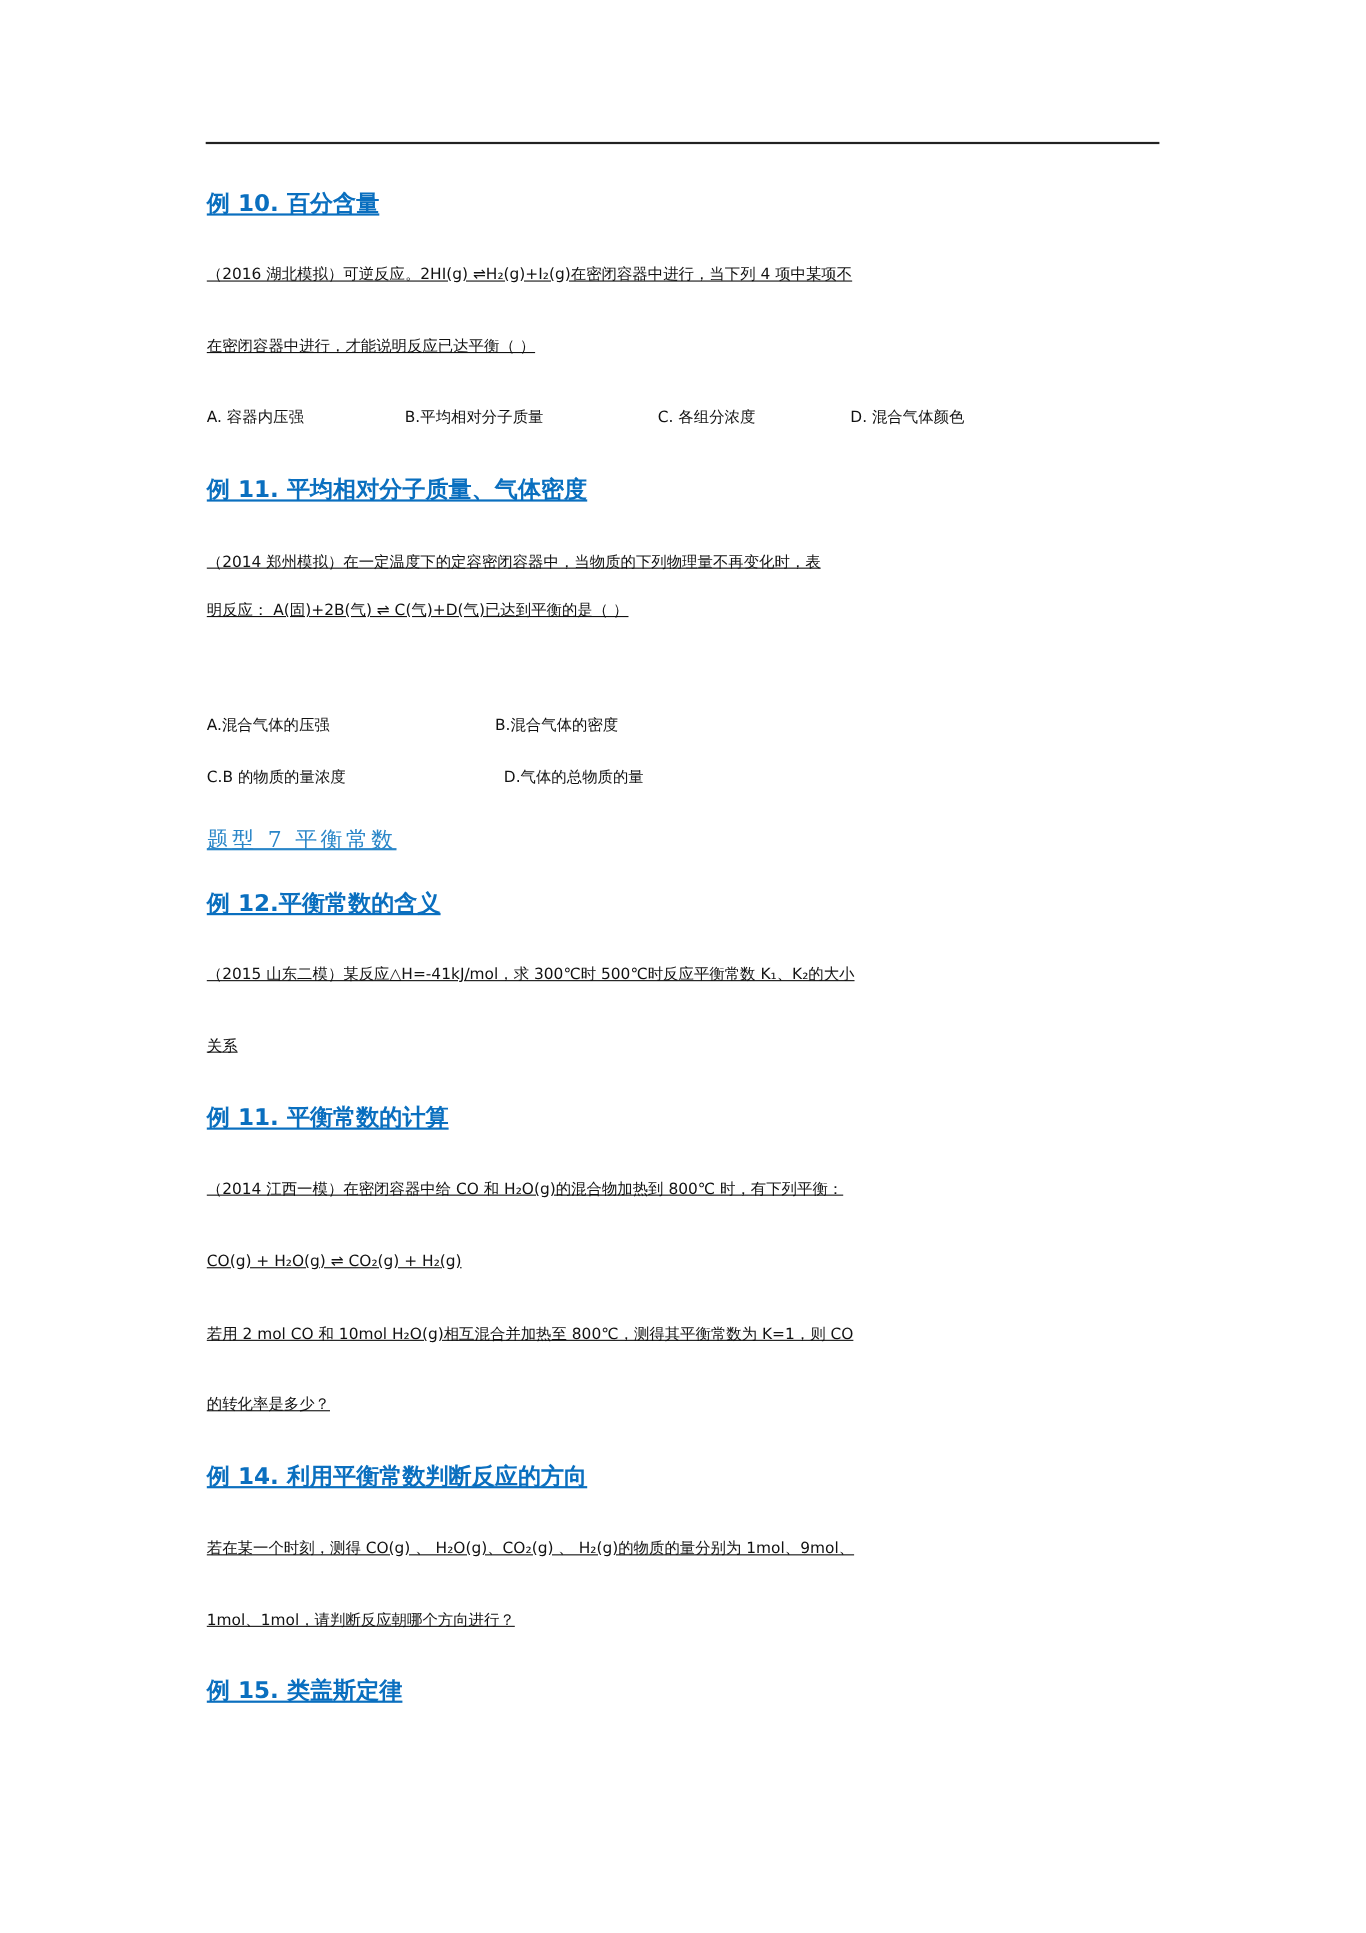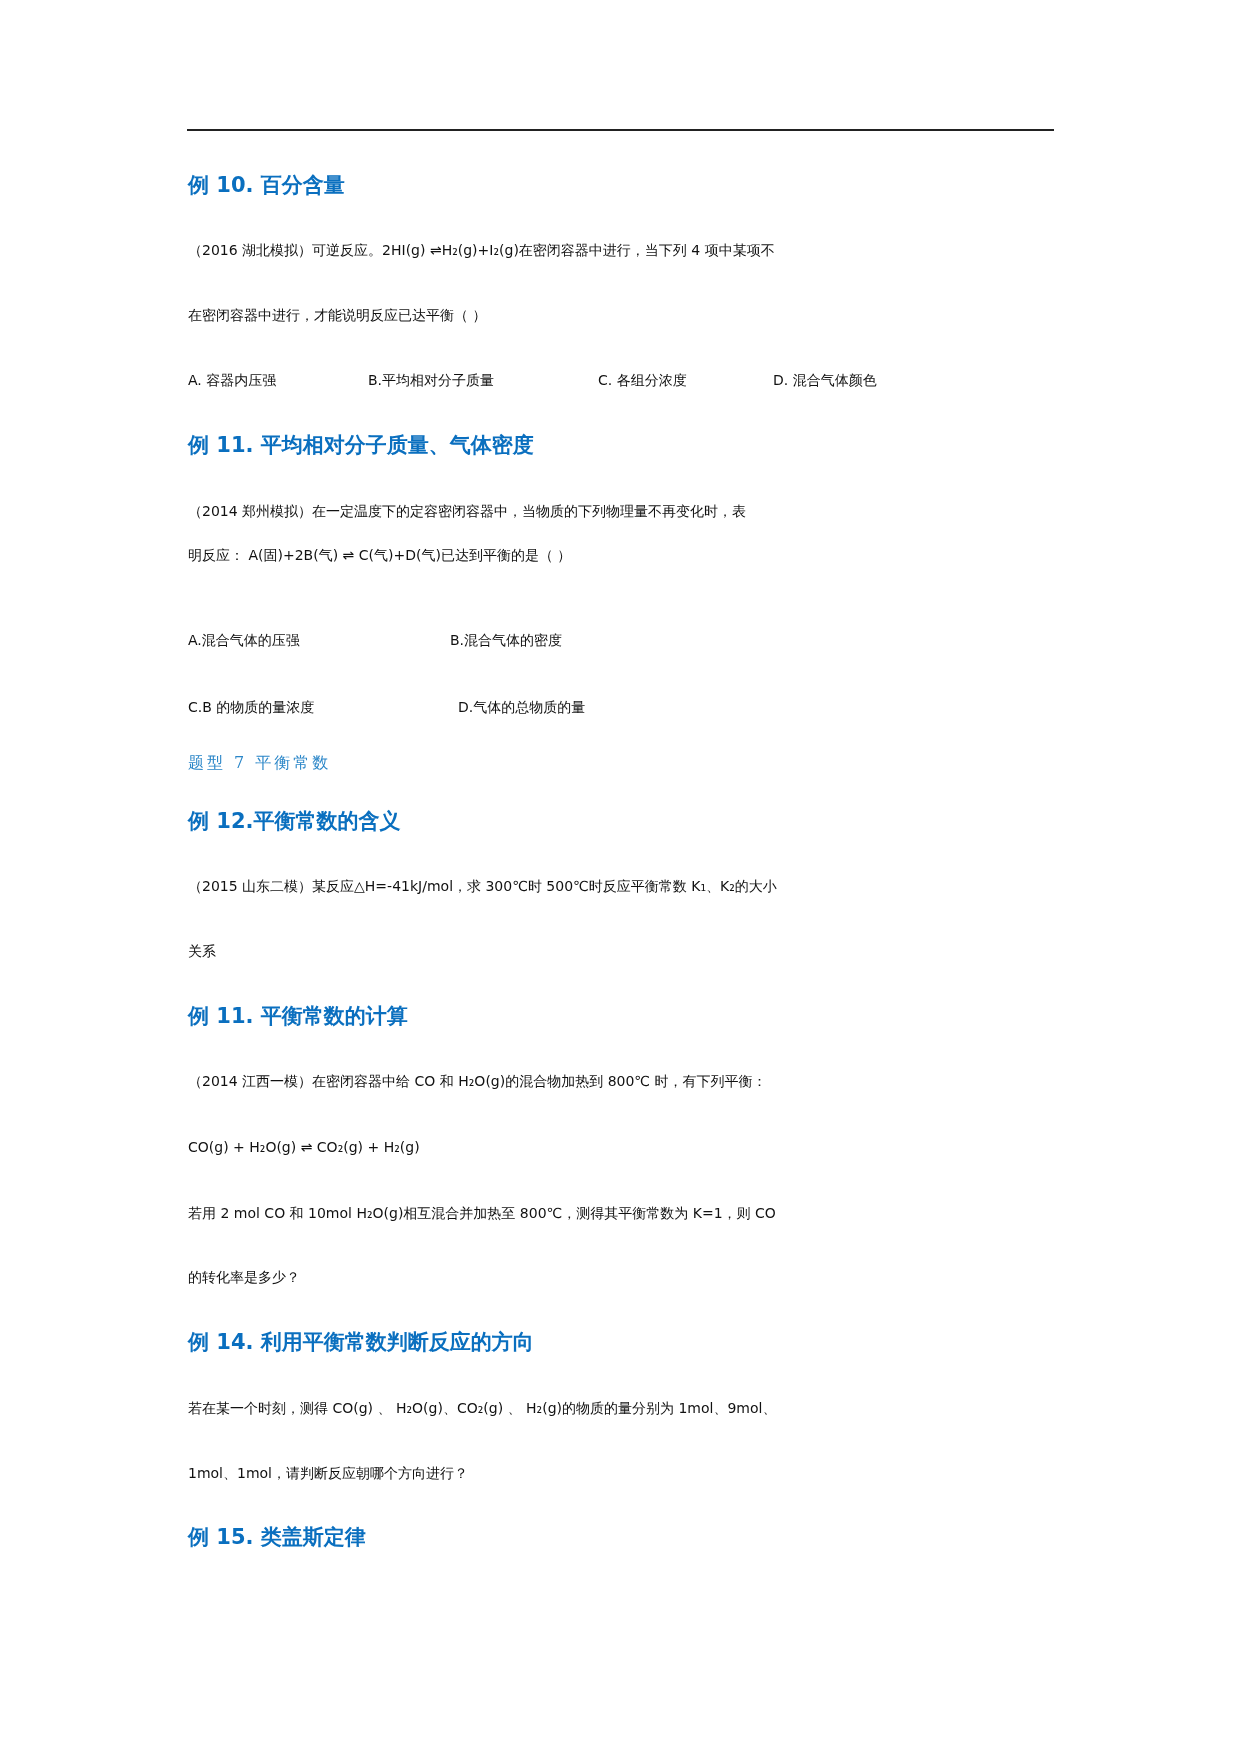--- a/index.html
+++ b/index.html
@@ -1,41 +1,41 @@
 <!DOCTYPE html>
 <html><head>
 <meta charset="utf-8">
 <style>
   html, body { margin: 0; padding: 0; background: #ffffff; }
   body { width: 1242px; height: 1757px; position: relative; overflow: hidden;
          font-family: "Liberation Serif", "DejaVu Serif", serif; color: #111111; }
   .rule { position: absolute; left: 187px; top: 129px; width: 867px; height: 2px; background: #222222; }
   .line { position: absolute; left: 188px; width: 870px; white-space: nowrap;
-          font-size: 21.5px; line-height: 30px; height: 30px; letter-spacing: 0px; }
+          font-size: 21.5px; line-height: 30px; height: 30px; letter-spacing: 0px; text-decoration: underline; }
   .h { color: #0a6fbf; font-weight: bold; font-family: "DejaVu Sans", "Liberation Sans", sans-serif; font-size: 21px; }
-  .sec { color: #2a86c8; font-family: "DejaVu Serif", "Liberation Serif", serif; font-size: 16px; letter-spacing: 3px; }
+  .sec { color: #2a86c8; font-family: "DejaVu Serif", "Liberation Serif", serif; font-size: 20px; letter-spacing: 3px; }
   .body { font-family: "DejaVu Sans", "Liberation Sans", sans-serif; font-size: 14px; }
   .opt { display: inline-block; }
 </style>
 </head>
 <body>
 
 <div class="rule"></div>
 
 <div class="line h" style="top:170px">例 10. 百分含量</div>
 <div class="line body" style="top:235px">（2016  湖北模拟）可逆反应。2HI(g) ⇌H₂(g)+I₂(g)在密闭容器中进行，当下列 4 项中某项不</div>
 <div class="line body" style="top:300px">在密闭容器中进行，才能说明反应已达平衡（      ）</div>
 <div class="line body" style="top:365px">
   <span class="opt" style="width:180px">A. 容器内压强</span><span class="opt" style="width:230px">B.平均相对分子质量</span><span class="opt" style="width:175px">C. 各组分浓度</span><span class="opt">D. 混合气体颜色</span>
 </div>
 
 <div class="line h" style="top:430px">例 11. 平均相对分子质量、气体密度</div>
 <div class="line body" style="top:496px">（2014  郑州模拟）在一定温度下的定容密闭容器中，当物质的下列物理量不再变化时，表</div>
 <div class="line body" style="top:540px">明反应：  A(固)+2B(气) ⇌ C(气)+D(气)已达到平衡的是（      ）</div>
-<div class="line body" style="top:625px">
+<div class="line body" style="top:645px">
   <span class="opt" style="width:262px">A.混合气体的压强</span><span class="opt">B.混合气体的密度</span>
 </div>
 <div class="line body" style="top:692px">
   <span class="opt" style="width:270px">C.B 的物质的量浓度</span><span class="opt">D.气体的总物质的量</span>
 </div>
 
 <div class="line sec" style="top:748px">题型 7  平衡常数</div>
 
 <div class="line h" style="top:806px">例 12.平衡常数的含义</div>
 <div class="line body" style="top:871px">（2015  山东二模）某反应△H=-41kJ/mol，求 300℃时 500℃时反应平衡常数 K₁、K₂的大小</div>

